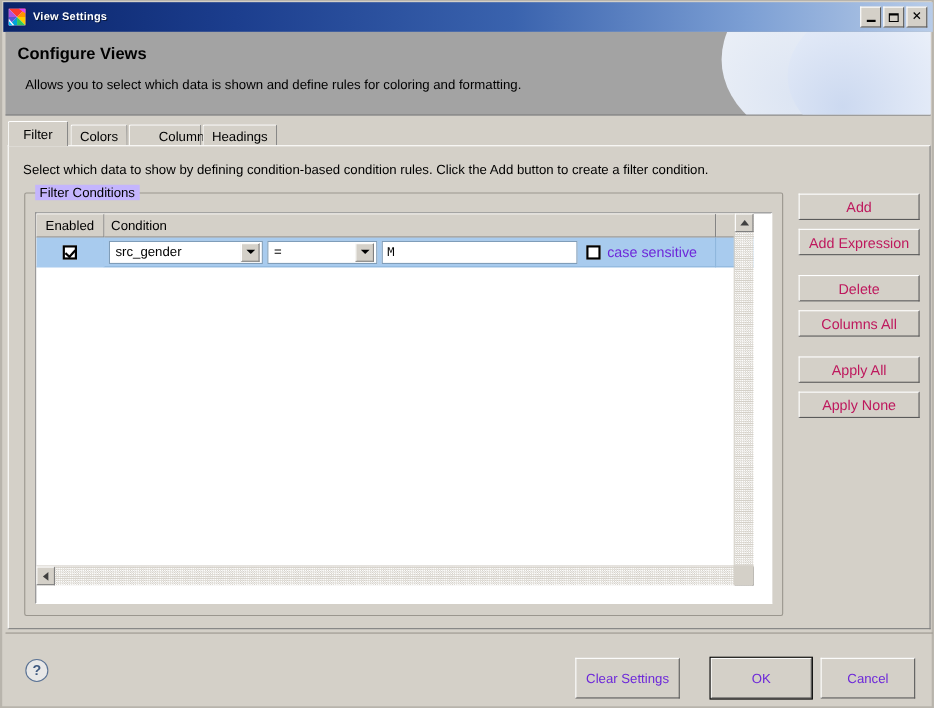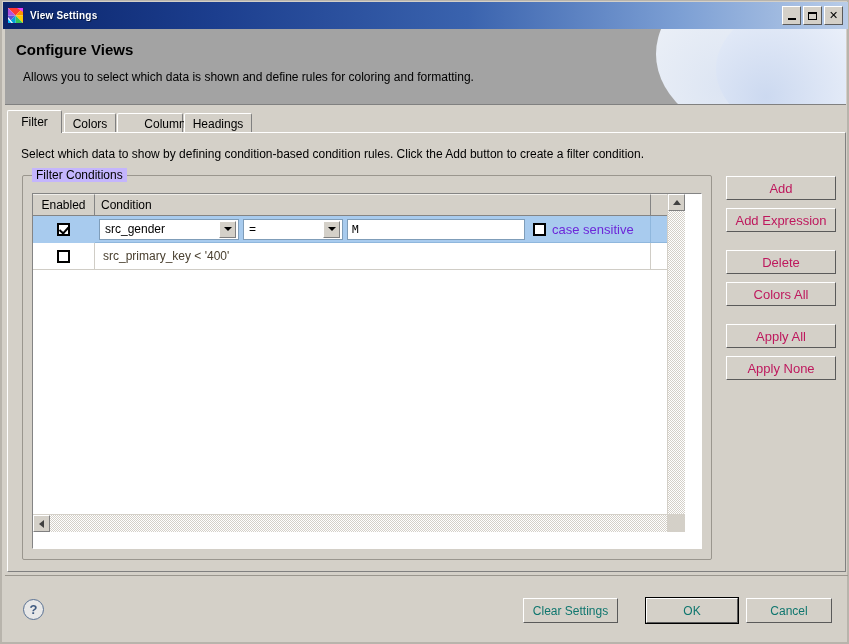--- a/index.html
+++ b/index.html
@@ -260,26 +260,26 @@
     position:absolute; left:3px; top:574px; width:843px; height:1px; background:#9a968e;
   }
   #help-icon {
     position:absolute; left:21px; top:598px; width:21px; height:21px;
     border-radius:50%; border:1px solid #5a7294;
     background:#e8e8e8;
     display:flex; align-items:center; justify-content:center;
     font-size:13px; font-weight:bold; color:#3f5a80; cursor:default;
   }
   .botbtn {
-    position:absolute; top:597px; height:25px;
+    position:absolute; top:597px; height:37px;
     background:#d4d0c8;
     border-top:1px solid #ffffff; border-left:1px solid #ffffff;
     border-right:1px solid #5a5a5a; border-bottom:1px solid #5a5a5a;
     display:flex; align-items:center; justify-content:center;
-    font-size:12px; color:#0f766e; cursor:default;
+    font-size:12px; color:#6d28d9; cursor:default;
   }
   #btn-clear { left:521px; width:95px; }
   #btn-ok    { left:644px; width:92px; outline:1px solid #000; outline-offset:0px; }
   #btn-cancel{ left:744px; width:86px; }
 </style>
 </head>
 <body>
 
 <div id="window">
 
@@ -371,27 +371,20 @@
                   <div class="arrow-dn"></div>
                 </div>
             </div>
             <div class="txtbox">M</div>
             <div class="chk"></div>
             <div id="case-label">case sensitive</div>
           </div>
           <div class="cell-spacer"></div>
         </div>
 
-        <div class="row" id="row1">
-          <div class="cell-enabled">
-            <div class="chk"></div>
-          </div>
-          <div class="cell-condition">src_primary_key &lt; '400'</div>
-          <div class="cell-spacer"></div>
-        </div>
 
         <div id="vscroll">
           <div class="sb-btn" id="vs-up">
               <div class="ar-up"></div>
             </div>
           <div class="sb-btn" id="vs-down">
               <div class="ar-dn"></div>
             </div>
         </div>
 
@@ -403,21 +396,21 @@
               <div class="ar-rt"></div>
             </div>
         </div>
         <div id="corner-box"></div>
       </div>
     </div>
 
     <div class="sidebtn" style="top:43px;">Add</div>
     <div class="sidebtn" style="top:75px;">Add Expression</div>
     <div class="sidebtn" style="top:117px;">Delete</div>
-    <div class="sidebtn" style="top:149px;">Colors All</div>
+    <div class="sidebtn" style="top:149px;">Columns All</div>
     <div class="sidebtn" style="top:191px;">Apply All</div>
     <div class="sidebtn" style="top:223px;">Apply None</div>
   </div>
 
   <div id="bottom-sep"></div>
 
   <div id="help-icon">?</div>
 
   <div class="botbtn" id="btn-clear">Clear Settings</div>
   <div class="botbtn" id="btn-ok">OK</div>

